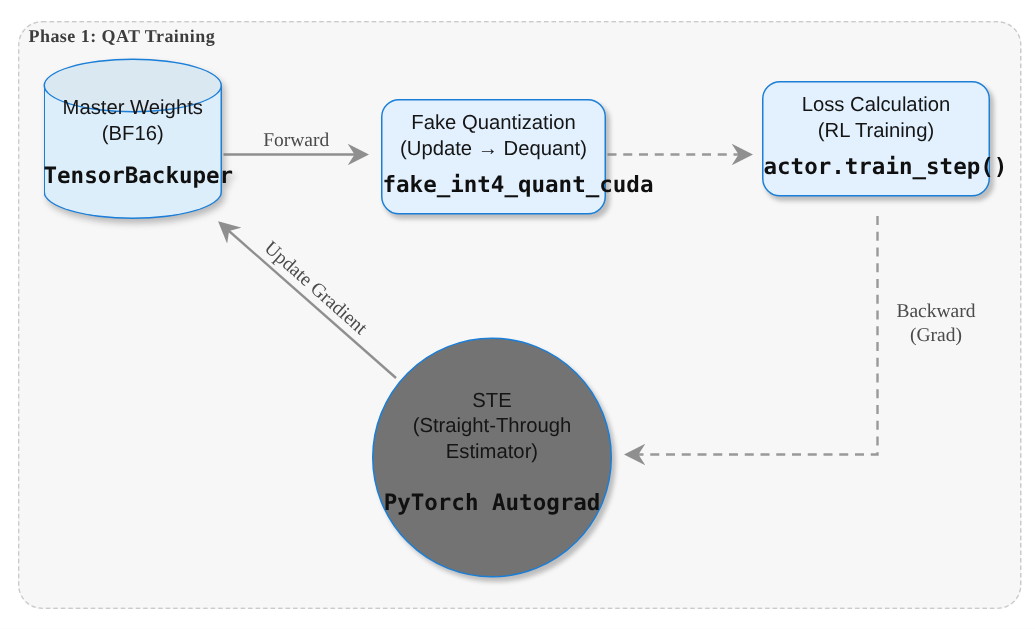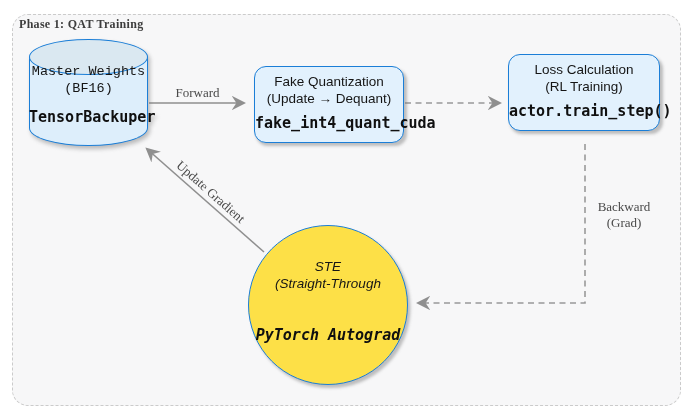--- a/index.html
+++ b/index.html
@@ -30,37 +30,36 @@
   }
   .cyl-body {
     position:absolute; left:0; right:0; top:18px; bottom:0;
     background:#ddeefb; border:1.6px solid #1b7ed7; border-top:none;
     border-radius:0 0 50% 50% / 0 0 18px 18px;
   }
   .cyl-top {
     position:absolute; left:0; right:0; top:0; height:36px;
     background:#dae8f1; border:1.6px solid #1b7ed7; border-radius:50%;
   }
-  .cyl-text { position:absolute; left:0; right:0; top:24px;font-family:Liberation Mono, monospace; }
+  .cyl-text { position:absolute; left:0; right:0; top:24px; }
   .cyl-code { position:absolute; left:0; right:0; bottom:20px; }
   
   .box {
     position:absolute; background:#e2f1fd; border:1.6px solid #1b7ed7;
     border-radius:12px; box-shadow:2.5px 3px 3px rgba(110,110,110,0.42);
   }
   .box-fq { left:254px; top:66px; width:150px; height:77px; }
   .box-loss { left:508px; top:54px; width:152px; height:77px; }
   .box-text { position:absolute; left:0; right:0; top:6px; }
   .box-code { position:absolute; left:0; right:0; bottom:10px; }
   
   .circle {
     position:absolute; left:248px; top:225px; width:160px; height:160px;
-    background:#fde047; border:1.6px solid #1b7ed7; border-radius:50%;
+    background:#737373; border:1.6px solid #1b7ed7; border-radius:50%;
     box-shadow:2.5px 3px 3px rgba(110,110,110,0.42);
-    font-style:italic;
   }
   .circle-text { position:absolute; left:0; right:0; top:32px; }
   .circle-code { position:absolute; left:0; right:0; top:100px; }
   
   .edge-label {
     position:absolute; font-family:"Liberation Serif", serif;
     font-size:13px; color:#4a4a4a; text-align:center; line-height:16px;
   }
   .lbl-forward { left:155px; top:85px; width:85px; }
   .lbl-backward { left:588px; top:199px; width:72px; }
@@ -113,20 +112,21 @@
       <div class="node-line">Loss Calculation</div>
       <div class="node-line">(RL Training)</div>
     </div>
     <div class="node-code box-code">actor.train_step()</div>
   </div>
 
   <div class="circle">
     <div class="circle-text">
       <div class="node-line">STE</div>
       <div class="node-line">(Straight-Through</div>
+      <div class="node-line">Estimator)</div>
     </div>
     <div class="node-code circle-code">PyTorch Autograd</div>
   </div>
 
   <div class="edge-label lbl-forward">Forward</div>
   <div class="edge-label lbl-backward">
     <div>Backward</div>
     <div>(Grad)</div>
   </div>
   <div class="edge-label lbl-update">Update Gradient</div>

